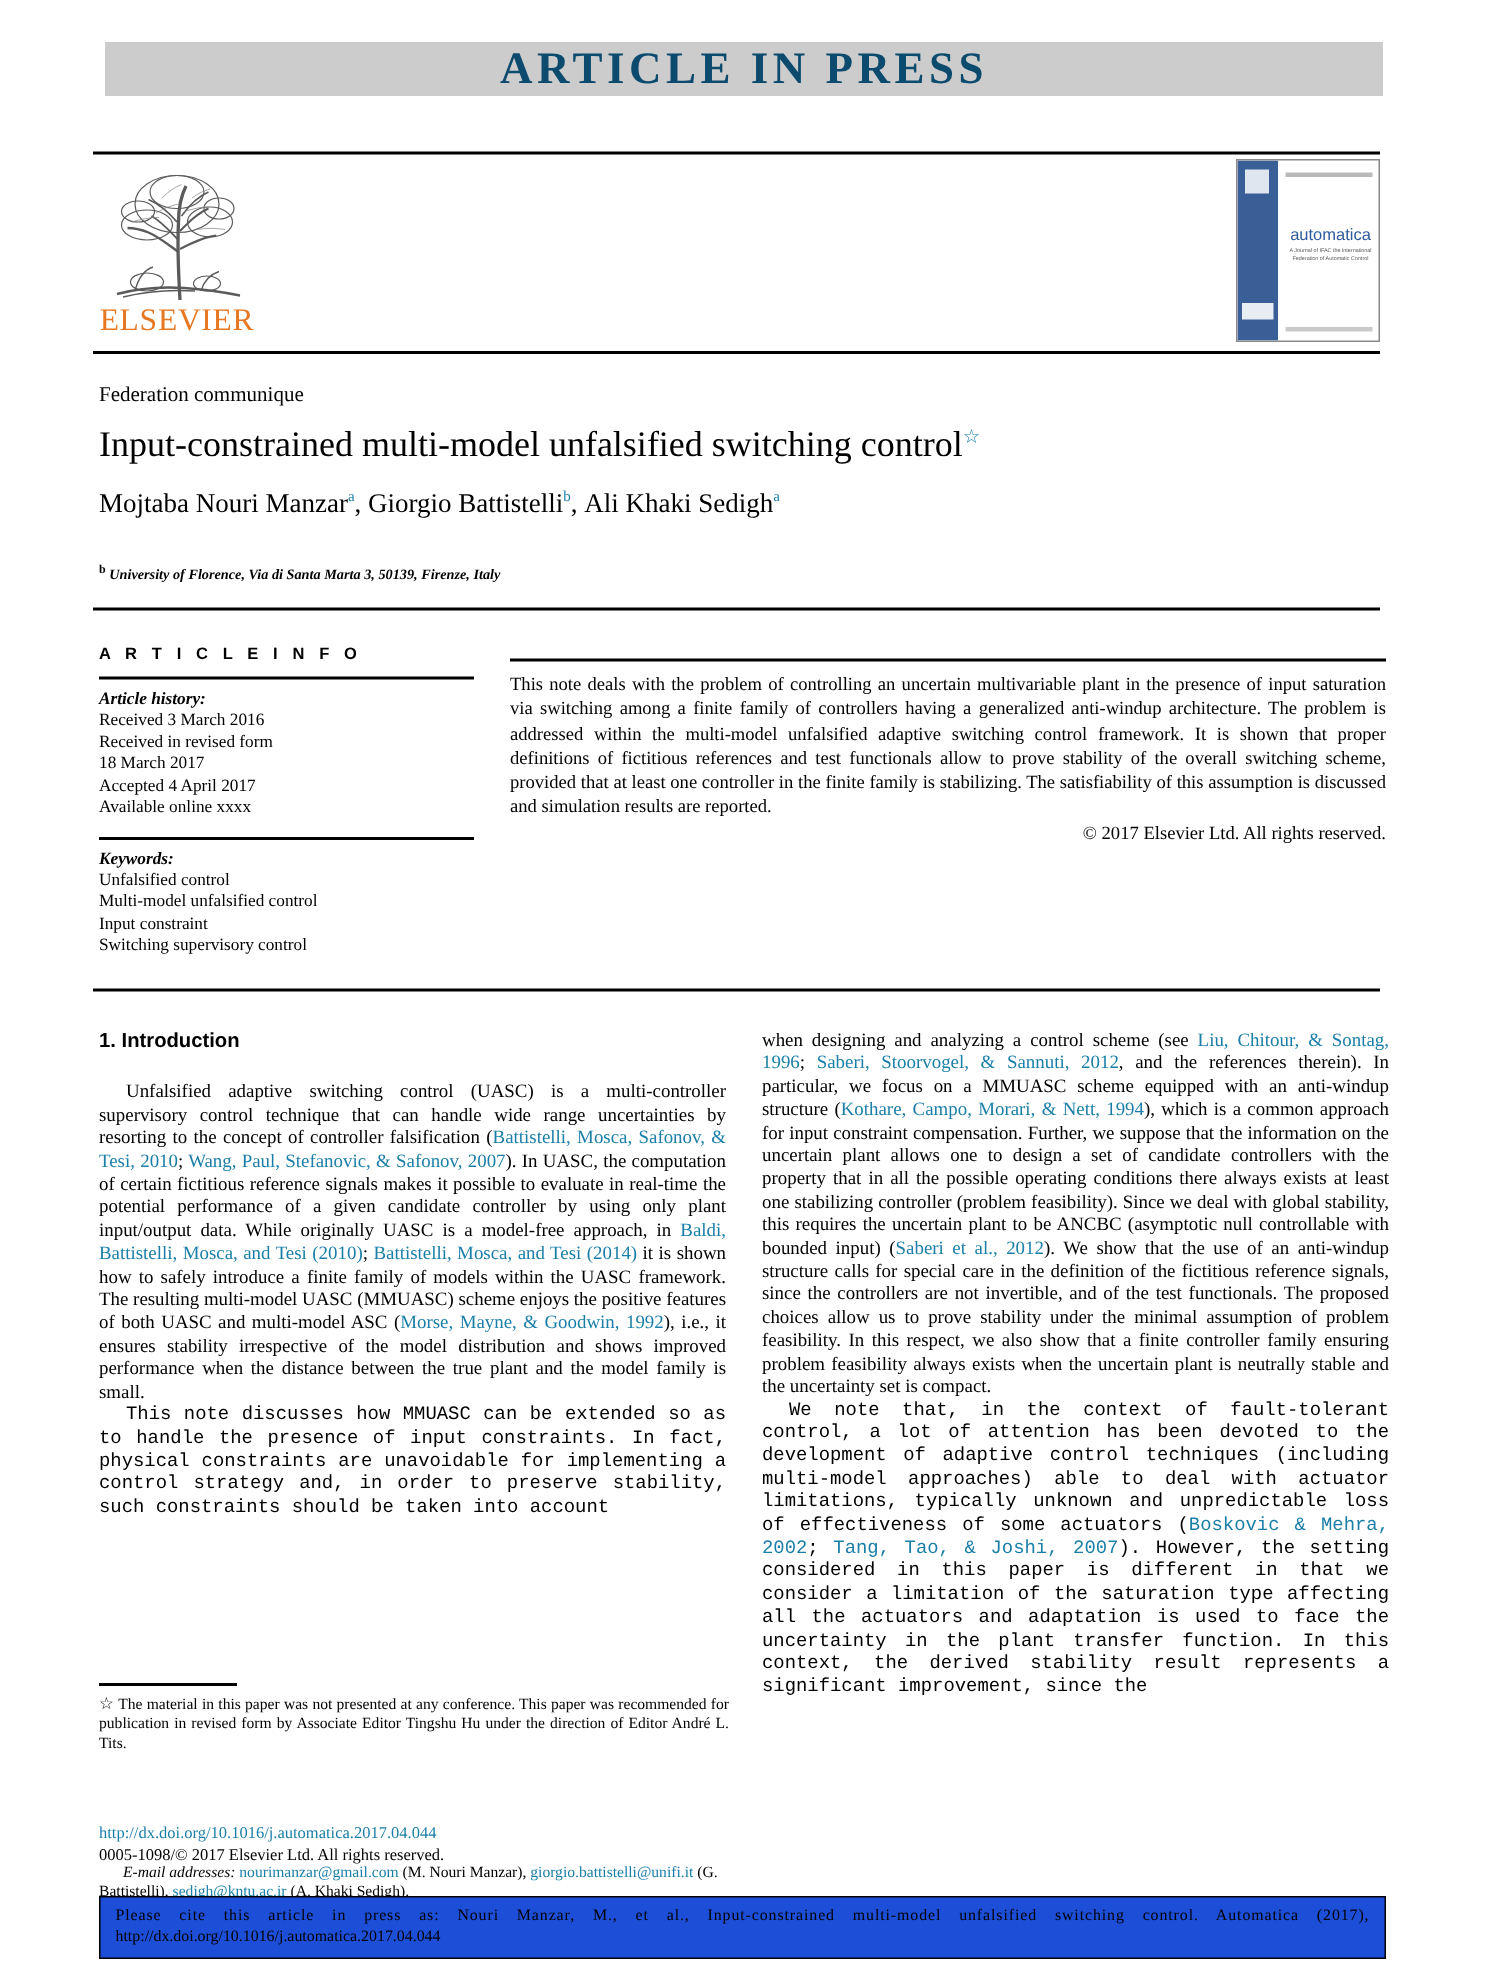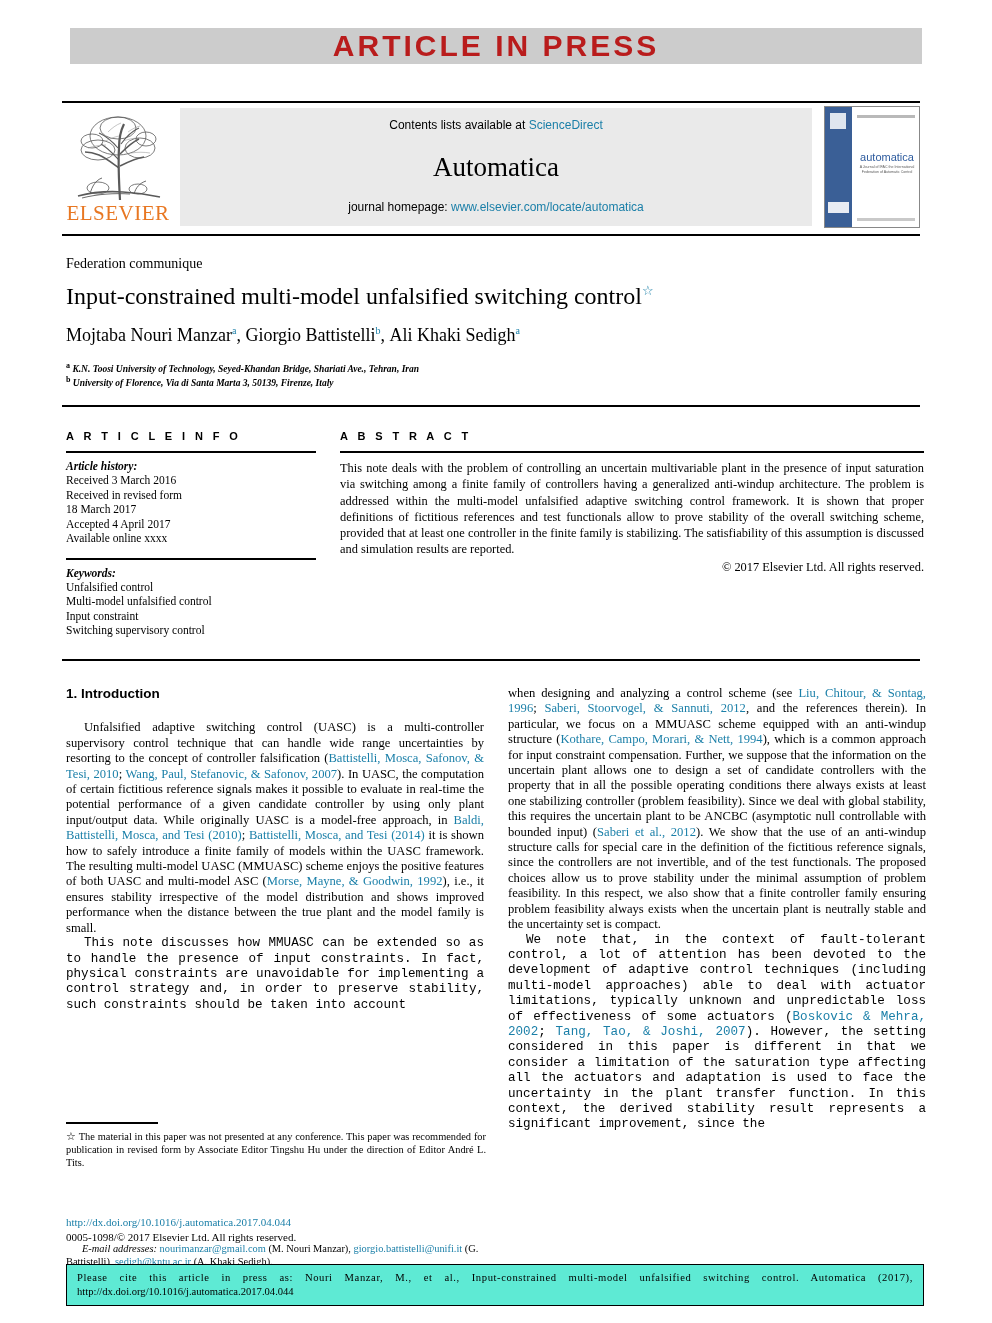--- a/index.html
+++ b/index.html
@@ -28,25 +28,25 @@
     left: 70px; top: 28px;
     width: 852px; height: 36px;
     background: #cccccc;
   }
   .aip-text {
     position: absolute;
     left: 0; top: 0;
     width: 852px; height: 36px;
     line-height: 36px;
     text-align: center;
-    font-family: Liberation Sans, sans-serif;
+    font-family: Liberation Serif, serif;
     font-weight: bold;
     font-size: 30px;
     letter-spacing: 3px;
-    color: #b91c1c;
+    color: #0c4a6e;
   }
   .journal-ref {
     position: absolute;
     left: 0; top: 68px;
     width: 992px;
     text-align: center;
     font-family: "Liberation Serif", serif;
     font-weight: bold;
     font-size: 12px;
     color: #1a7fa8;
@@ -371,21 +371,21 @@
     font-size: 11px;
     color: #000000;
   }
 
   
   .cite-box {
     position: absolute;
     left: 66px; top: 1264px;
     width: 858px; height: 42px;
     border: 1px solid #000000;
-    background: #5eead4;
+    background: #1d4ed8;
     box-sizing: border-box;
     padding: 6px 10px 0 10px;
   }
   .cite-l1 {
     font-family: "Liberation Serif", serif;
     font-size: 10.6px;
     letter-spacing: 0.6px;
     text-align: justify;
     text-align-last: justify;
     line-height: 14px;
@@ -438,29 +438,20 @@
           <path d="M60 24 C64 21 68 19 72 18"></path>
           <path d="M36 34 C41 31 46 29 51 28"></path>
           <path d="M55 33 C61 31 66 30 71 30"></path>
           <path d="M20 40 C26 38 32 37 38 37"></path>
           <path d="M63 45 C70 44 76 44 82 45"></path>
         </g>
       </svg>
       <div class="elsevier-word">ELSEVIER</div>
     </div>
 
-    <div class="sd-box">
-      <div class="sd-line">
-        <span>Contents lists available at </span><span class="sd-link">ScienceDirect</span>
-      </div>
-      <div class="journal-title">Automatica</div>
-      <div class="homepage-line">
-        <span>journal homepage: </span><span class="sd-link">www.elsevier.com/locate/automatica</span>
-      </div>
-    </div>
 
     <div class="cover-thumb">
       <div class="cover-left">
         <div class="cover-badge"></div>
         <div class="cover-badge2"></div>
       </div>
       <div class="cover-topbar"></div>
       <div class="cover-title">automatica</div>
       <div class="cover-sub">A Journal of IFAC the International Federation of Automatic Control</div>
       <div class="cover-botbar"></div>
@@ -472,24 +463,20 @@
   <div class="section-kind">Federation communique</div>
 
   <div class="paper-title">
     <span>Input-constrained multi-model unfalsified switching control</span><span class="title-star">☆</span>
   </div>
 
   <div class="authors">
     <span>Mojtaba Nouri Manzar</span><span class="aff-mark">a</span><span>,&nbsp;</span><span>Giorgio Battistelli</span><span class="aff-mark">b</span><span>,&nbsp;</span><span>Ali Khaki Sedigh</span><span class="aff-mark">a</span>
   </div>
 
-  <div class="affil affil-a">
-    <span class="affil-sup">a</span>
-    <span>K.N. Toosi University of Technology, Seyed-Khandan Bridge, Shariati Ave., Tehran, Iran</span>
-  </div>
   <div class="affil affil-b">
     <span class="affil-sup">b</span>
     <span>University of Florence, Via di Santa Marta 3, 50139, Firenze, Italy</span>
   </div>
 
   <div class="rule-info-top"></div>
 
   <div class="info-col">
     <div class="heading-sc">A R T I C L E   I N F O</div>
     <div class="hr-thin"></div>
@@ -501,21 +488,20 @@
     <div class="info-line">Available online xxxx</div>
     <div class="hr-thin-k"></div>
     <div class="info-sub">Keywords:</div>
     <div class="info-line">Unfalsified control</div>
     <div class="info-line">Multi-model unfalsified control</div>
     <div class="info-line">Input constraint</div>
     <div class="info-line">Switching supervisory control</div>
   </div>
 
   <div class="abs-col">
-    <div class="heading-sc">A B S T R A C T</div>
     <div class="hr-thin"></div>
     <div class="abs-body">This note deals with the problem of controlling an uncertain multivariable plant in the presence of input saturation via switching among a finite family of controllers having a generalized anti-windup architecture. The problem is addressed within the multi-model unfalsified adaptive switching control framework. It is shown that proper definitions of fictitious references and test functionals allow to prove stability of the overall switching scheme, provided that at least one controller in the finite family is stabilizing. The satisfiability of this assumption is discussed and simulation results are reported.</div>
     <div class="abs-copy">© 2017 Elsevier Ltd. All rights reserved.</div>
   </div>
 
   <div class="rule-info-bot"></div>
 
   <div class="col col-left">
     <div class="sec-head">1. Introduction</div>
     <p class="para"><span>Unfalsified adaptive switching control (UASC) is a multi-controller supervisory control technique that can handle wide range uncertainties by resorting to the concept of controller falsification (</span><span class="ref">Battistelli, Mosca, Safonov, &amp; Tesi, 2010</span><span>; </span><span class="ref">Wang, Paul, Stefanovic, &amp; Safonov, 2007</span><span>). In UASC, the computation of certain fictitious reference signals makes it possible to evaluate in real-time the potential performance of a given candidate controller by using only plant input/output data. While originally UASC is a model-free approach, in </span><span class="ref">Baldi, Battistelli, Mosca, and Tesi (2010)</span><span>; </span><span class="ref">Battistelli, Mosca, and Tesi (2014)</span><span> it is shown how to safely introduce a finite family of models within the UASC framework. The resulting multi-model UASC (MMUASC) scheme enjoys the positive features of both UASC and multi-model ASC (</span><span class="ref">Morse, Mayne, &amp; Goodwin, 1992</span><span>), i.e., it ensures stability irrespective of the model distribution and shows improved performance when the distance between the true plant and the model family is small.</span></p>

